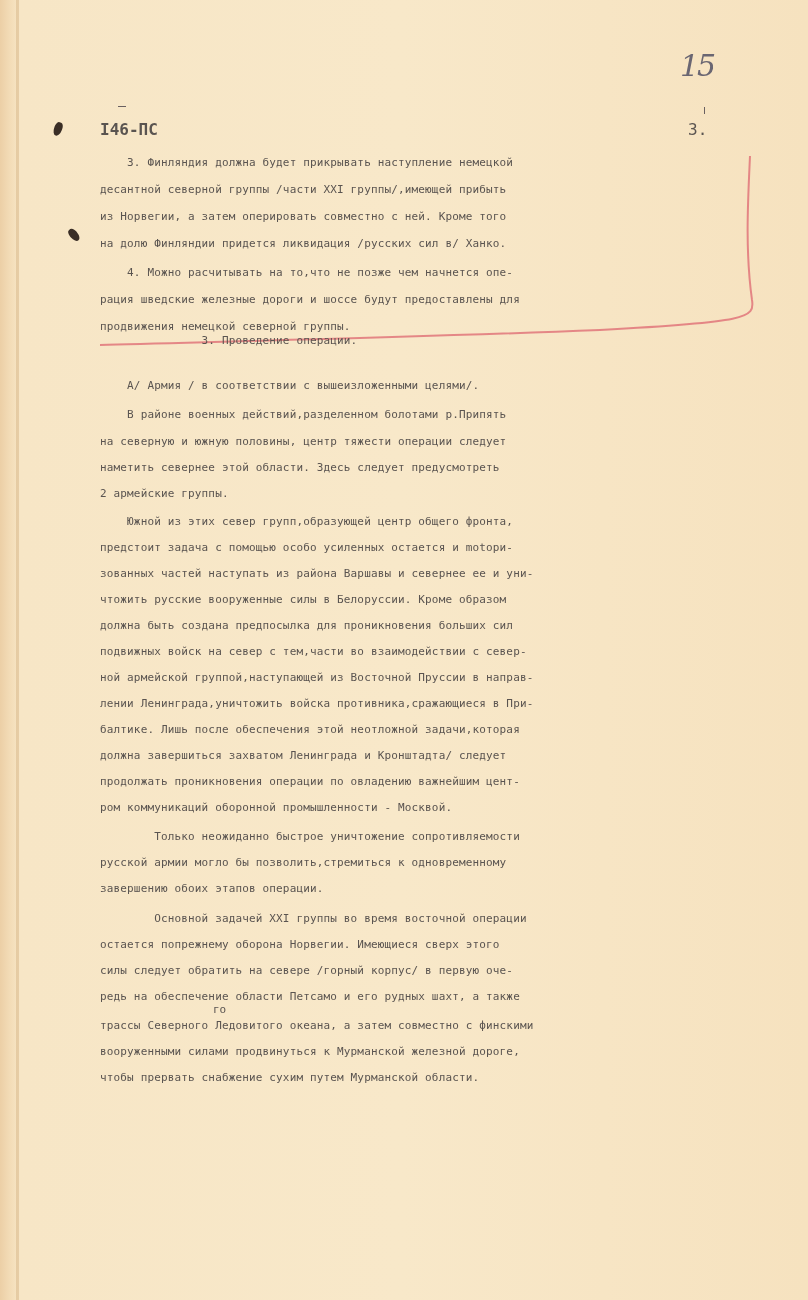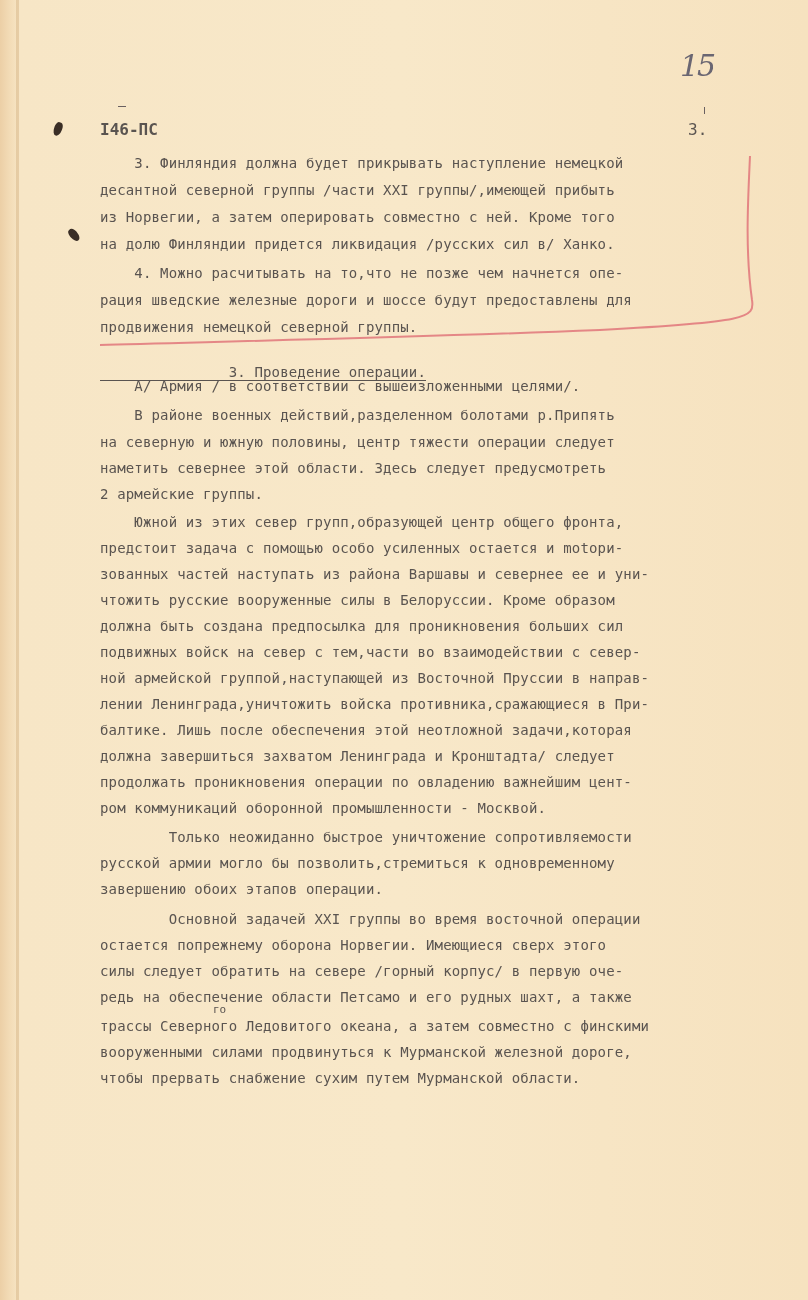--- a/index.html
+++ b/index.html
@@ -23,21 +23,21 @@
       border-radius: 40% 40% 50% 50%; transform: rotate(20deg);
     }
     .page-num-handwritten {
       position: absolute; left: 680px; top: 48px;
       font-family: "DejaVu Serif", serif; font-style: italic;
       font-size: 30px; color: #6a6672; letter-spacing: -2px; text-align: right;
     }
     .doc-ref { position: absolute; left: 100px; top: 120px; font-size: 16px; font-weight: bold; }
     .sheet-num { position: absolute; left: 688px; top: 120px; font-size: 16px; }
     .line {
-      position: absolute; left: 100px; font-size: 14px; white-space: pre;
+      position: absolute; left: 100px; font-size: 11px; white-space: pre;
       letter-spacing: 0.15px; line-height: 20px;
     }
     .red-bracket {
       position: absolute; left: 0; top: 0; width: 808px; height: 400px; pointer-events: none;
     }
     .tick { position: absolute; width: 1px; height: 7px; background: #6a6060; }
   </style>
 </head>
 <body>
 
@@ -60,21 +60,21 @@
 </svg>
 
 <div>
   <div class="line" style="top:153px">    3. Финляндия должна будет прикрывать наступление немецкой</div>
   <div class="line" style="top:180px">десантной северной группы /части XXI группы/,имеющей прибыть</div>
   <div class="line" style="top:207px">из Норвегии, а затем оперировать совместно с ней. Кроме того</div>
   <div class="line" style="top:234px">на долю Финляндии придется ликвидация /русских сил в/ Ханко.</div>
   <div class="line" style="top:263px">    4. Можно расчитывать на то,что не позже чем начнется опе-</div>
   <div class="line" style="top:290px">рация шведские железные дороги и шоссе будут предоставлены для</div>
   <div class="line" style="top:317px">продвижения немецкой северной группы.</div>
-  <div class="line heading" style="top:362px; text-decoration: underline; text-underline-offset: 3px;">               3. Проведение операции.</div>
+  <div class="line heading" style="top:331px; text-underline-offset: 3px;">               3. Проведение операции.</div>
   <div class="line" style="top:376px">    А/ Армия / в соответствии с вышеизложенными целями/.</div>
   <div class="line" style="top:405px">    В районе военных действий,разделенном болотами р.Припять</div>
   <div class="line" style="top:432px">на северную и южную половины, центр тяжести операции следует</div>
   <div class="line" style="top:458px">наметить севернее этой области. Здесь следует предусмотреть</div>
   <div class="line" style="top:484px">2 армейские группы.</div>
   <div class="line" style="top:512px">    Южной из этих север групп,образующей центр общего фронта,</div>
   <div class="line" style="top:538px">предстоит задача с помощью особо усиленных остается и motори-</div>
   <div class="line" style="top:564px">зованных частей наступать из района Варшавы и севернее ее и уни-</div>
   <div class="line" style="top:590px">чтожить русские вооруженные силы в Белоруссии. Кроме образом</div>
   <div class="line" style="top:616px">должна быть создана предпосылка для проникновения больших сил</div>

